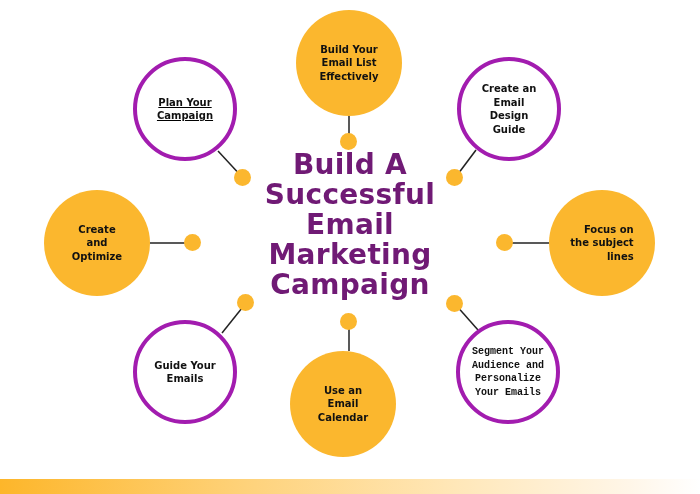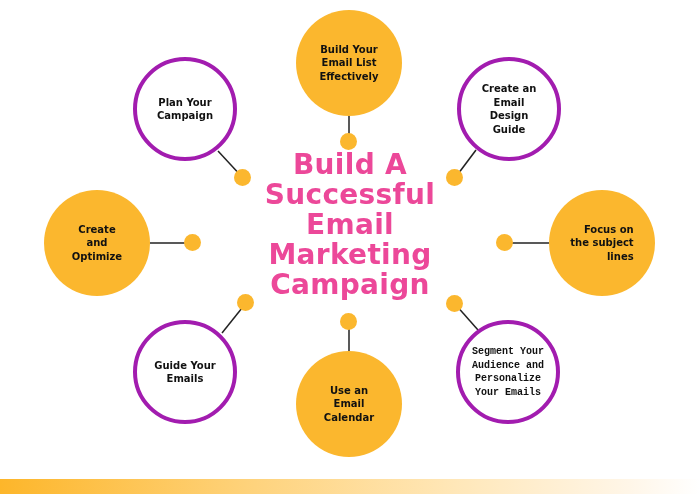--- a/index.html
+++ b/index.html
@@ -6,21 +6,21 @@
   body { width:700px; height:494px; background:#ffffff; position:relative; overflow:hidden;
          font-family:"DejaVu Sans", sans-serif; }
   svg.connectors { position:absolute; left:0; top:0; width:700px; height:494px; }
   .node { position:absolute; border-radius:50%; box-sizing:border-box;
           display:flex; align-items:center; justify-content:center; text-align:center; }
   .node.filled { background:#FBB72E; }
   .node.outline { background:#fff; border:4px solid #a21caf; }
   .node span { font-weight:bold; font-size:10px; line-height:13.5px; color:#111; white-space:pre-line; }
   .dot { position:absolute; width:17px; height:17px; border-radius:50%; background:#FBB72E; }
   .title { position:absolute; left:250px; top:150px; width:200px; text-align:center;
-           font-weight:bold; font-size:28px; line-height:30px; color:#ec4899; white-space:pre-line; letter-spacing:0.3px; }
+           font-weight:bold; font-size:28px; line-height:30px; color:#701a75; white-space:pre-line; letter-spacing:0.3px; }
   .bottom-bar { position:absolute; left:0; top:479px; width:700px; height:15px;
                 background:linear-gradient(to right, #FDB62A 0%, #FED27A 35%, #FFE7B8 65%, #FFF6E8 90%, #ffffff 100%); }
 </style>
 </head>
 <body>
 
 <svg class="connectors">
   <line x1="349" y1="116" x2="349" y2="142" stroke="#222" stroke-width="1.5"></line>
   <line x1="476" y1="150" x2="455" y2="178" stroke="#222" stroke-width="1.5"></line>
   <line x1="505" y1="243" x2="549" y2="243" stroke="#222" stroke-width="1.5"></line>
@@ -54,41 +54,41 @@
 <div class="dot" style="left:496px;top:234px;"></div>
 
 <div class="node outline" style="left:456px;top:320px;width:104px;height:104px;font-family:Liberation Mono, monospace;">
   <span>Segment Your
 Audience and
 Personalize
 Your Emails</span>
 </div>
 <div class="dot" style="left:446px;top:295px;"></div>
 
-<div class="node filled" style="left:296px;top:351px;width:106px;height:106px;">
+<div class="node filled" style="left:290px;top:351px;width:106px;height:106px;">
   <span>Use an
 Email
 Calendar</span>
 </div>
 <div class="dot" style="left:340px;top:313px;"></div>
 
 <div class="node outline" style="left:133px;top:320px;width:104px;height:104px;">
   <span>Guide Your
 Emails</span>
 </div>
 <div class="dot" style="left:237px;top:294px;"></div>
 
 <div class="node filled" style="left:44px;top:190px;width:106px;height:106px;">
   <span>Create
 and
 Optimize</span>
 </div>
 <div class="dot" style="left:184px;top:234px;"></div>
 
-<div class="node outline" style="left:133px;top:57px;width:104px;height:104px;">
+<div class="node outline" style="left:133px;top:57px;width:104px;height:104px;text-decoration:underline;">
   <span>Plan Your
 Campaign</span>
 </div>
 <div class="dot" style="left:234px;top:169px;"></div>
 
 <div class="title">Build A
 Successful
 Email
 Marketing
 Campaign</div>

